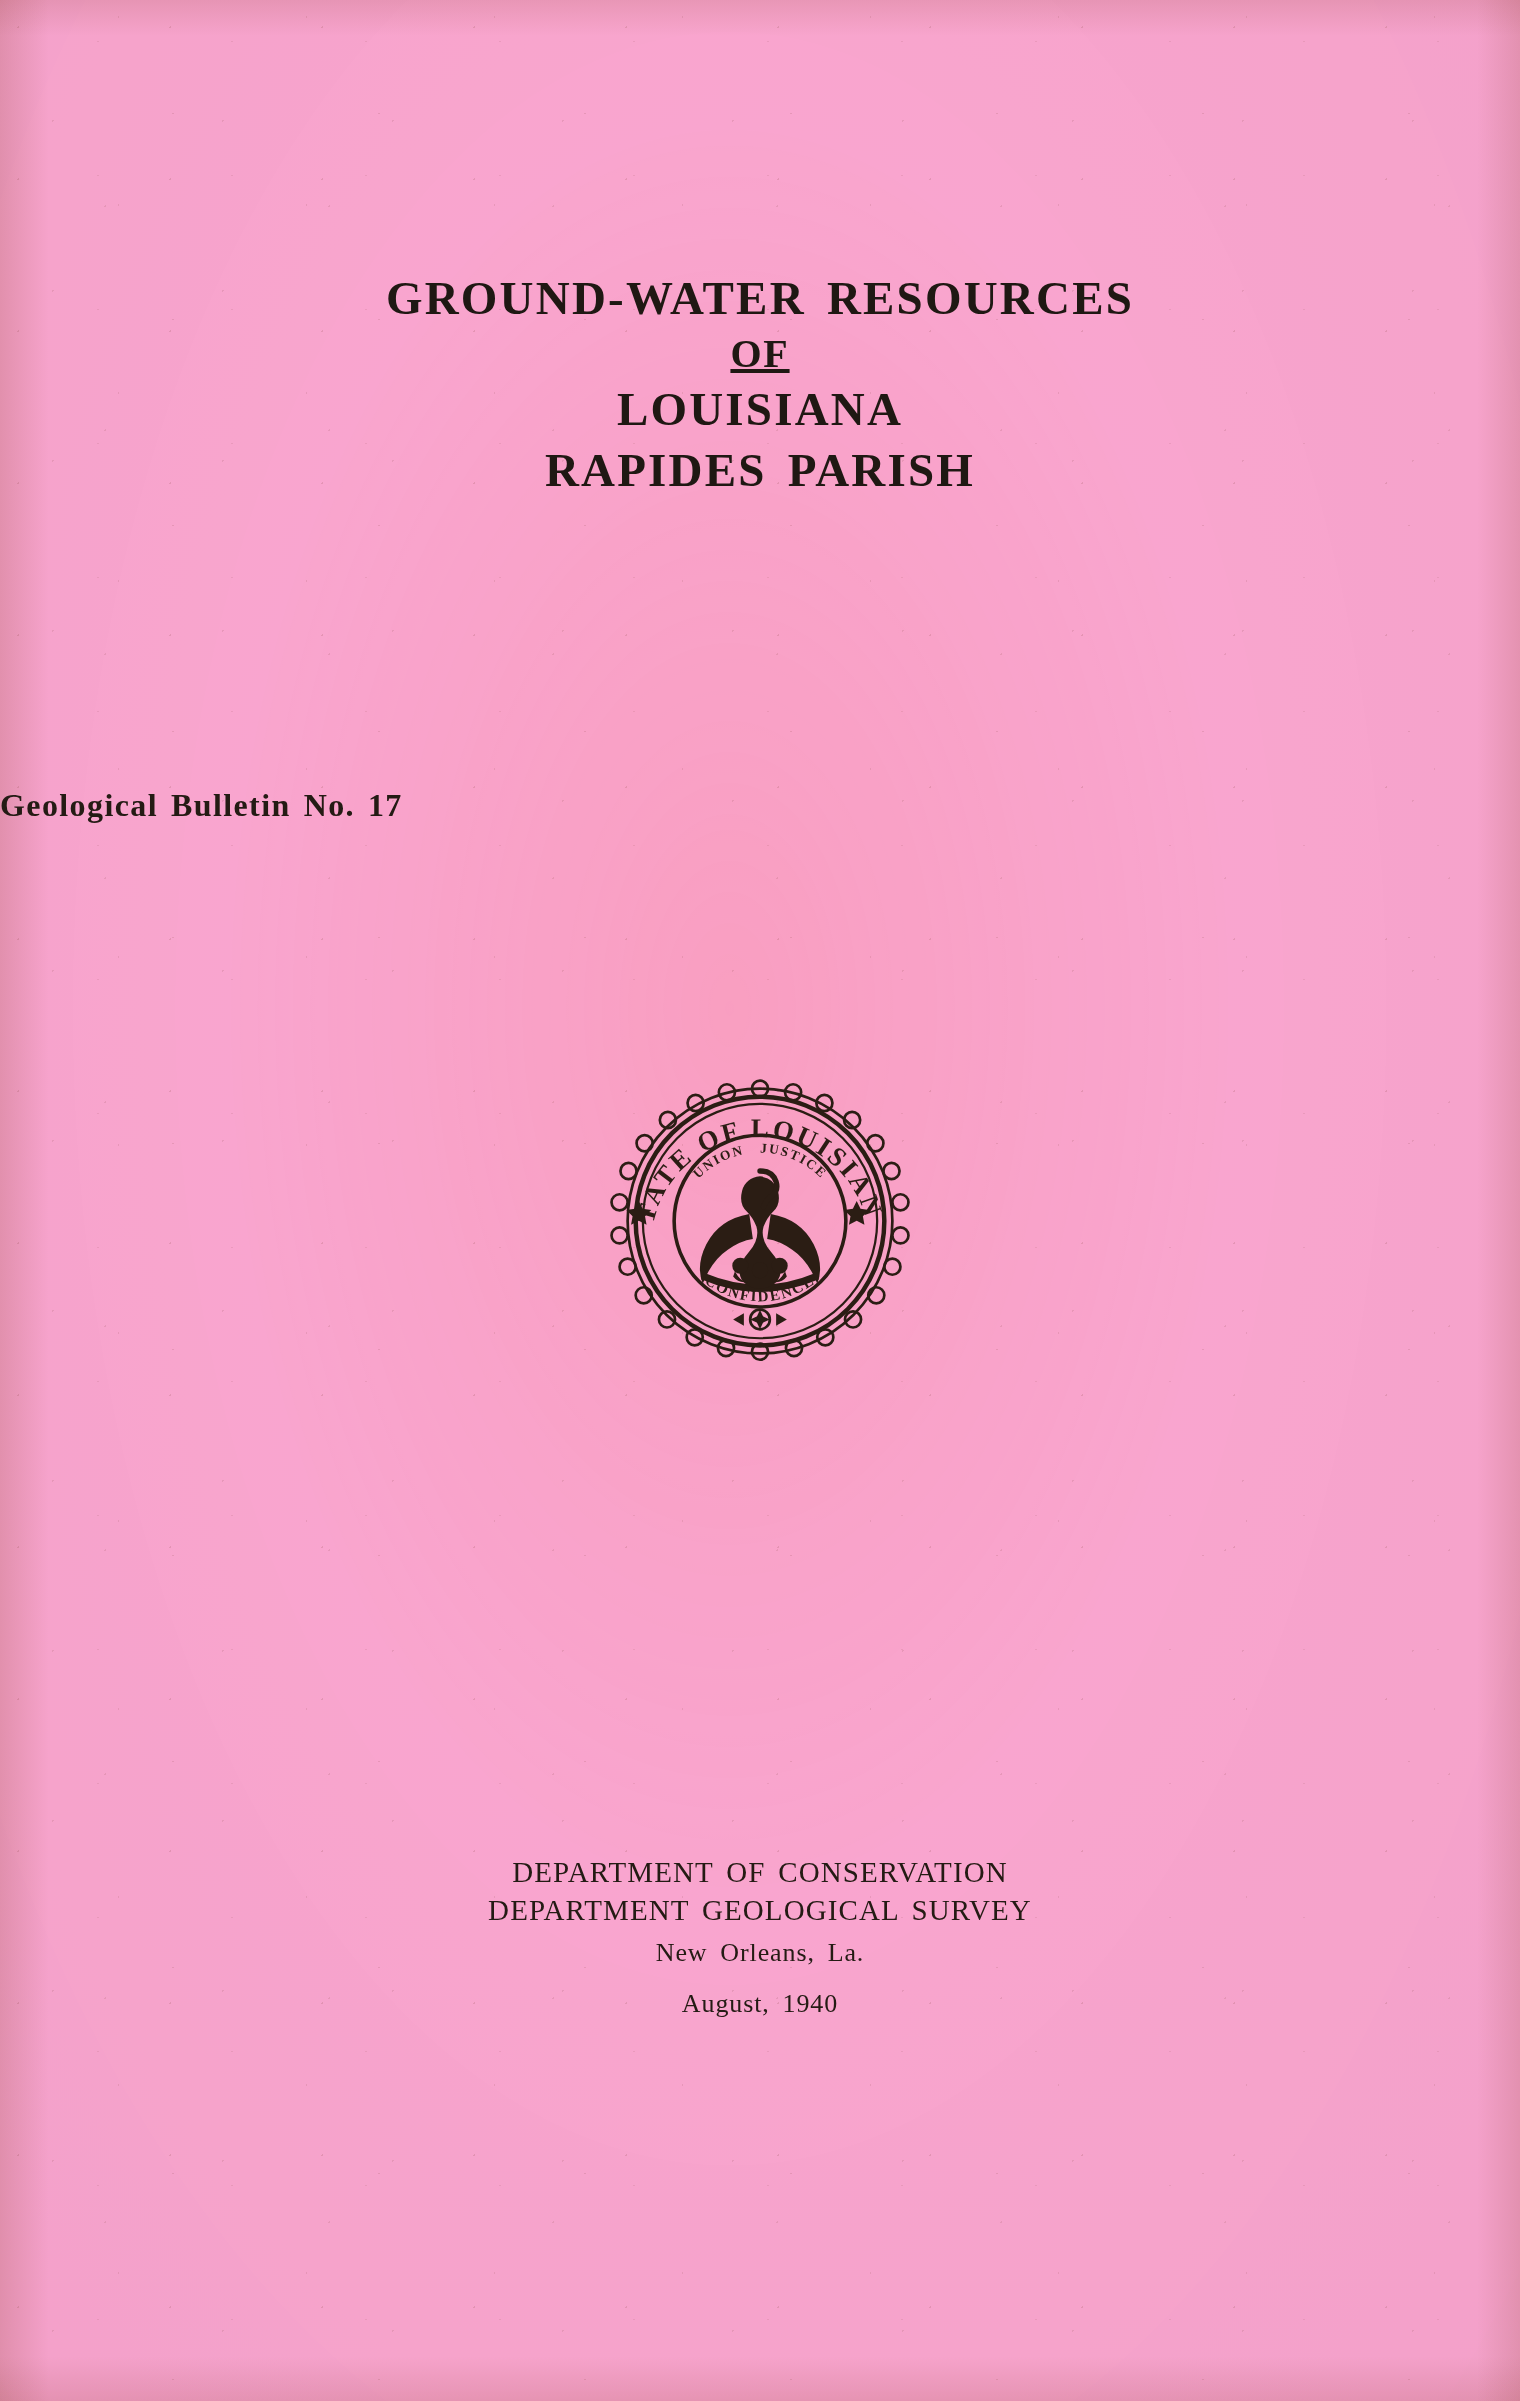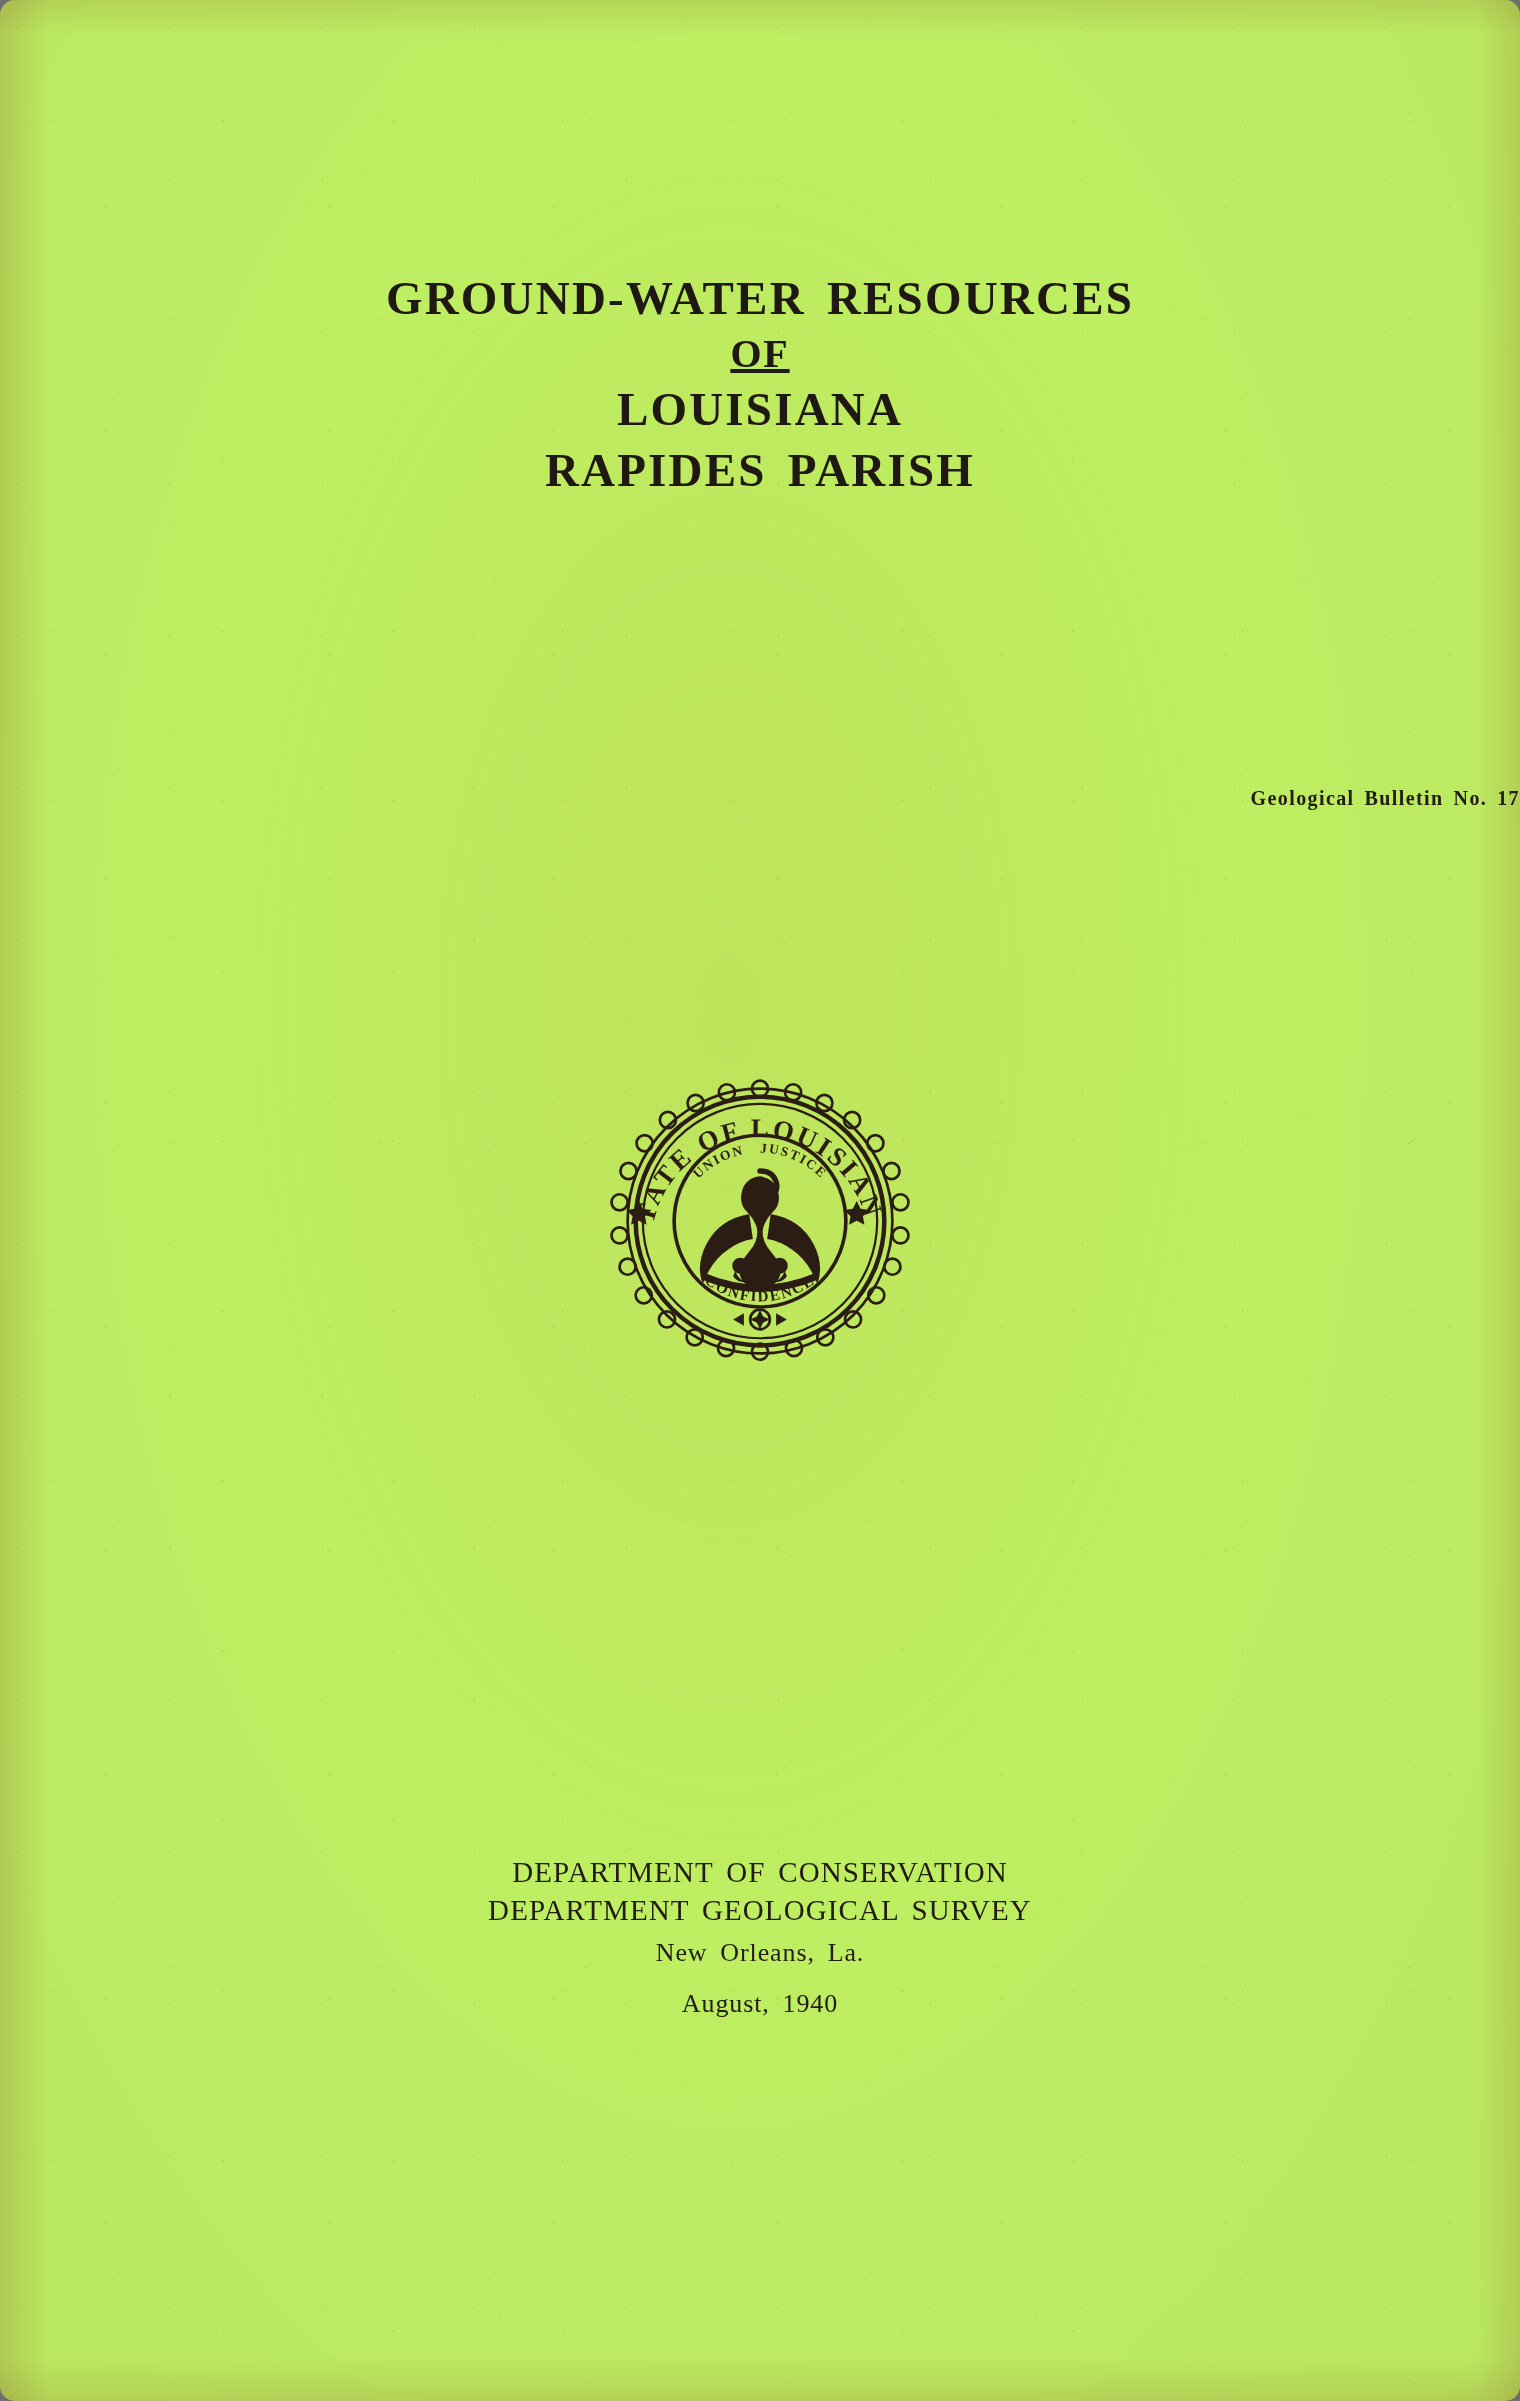--- a/index.html
+++ b/index.html
@@ -4,25 +4,24 @@
 <style>
   html, body {
     margin: 0;
     padding: 0;
     background: #6e6e6e;
   }
   .page {
     position: relative;
     width: 1520px;
     height: 2401px;
-    background: #bef264;
+    background: #f9a8d4;
     overflow: hidden;
     font-family: "Liberation Serif", serif;
     color: #231b16;
-    border-radius: 15px;
   }
   
   .page::before {
     content: "";
     position: absolute;
     inset: 0;
     background:
       radial-gradient(ellipse at 48% 42%, rgba(255,170,120,0.30) 0%, rgba(255,150,100,0.08) 45%, rgba(140,55,20,0.10) 100%);
     pointer-events: none;
     mix-blend-mode: multiply;
@@ -67,24 +66,24 @@
     font-size: 40px;
     letter-spacing: 1.8px;
     text-decoration: underline;
   }
 
   .bulletin {
     position: absolute;
     top: 787px;
     left: 0;
     width: 100%;
-    text-align: right;
+    text-align: left;
     font-family: "Liberation Serif", serif;
     font-weight: bold;
-    font-size: 20px;
+    font-size: 32px;
     letter-spacing: 1.4px;
     word-spacing: 3.6px;
     color: #241b14;
   }
 
   
   .seal-wrap {
     position: absolute;
     top: 1051px;
     left: 50%;

